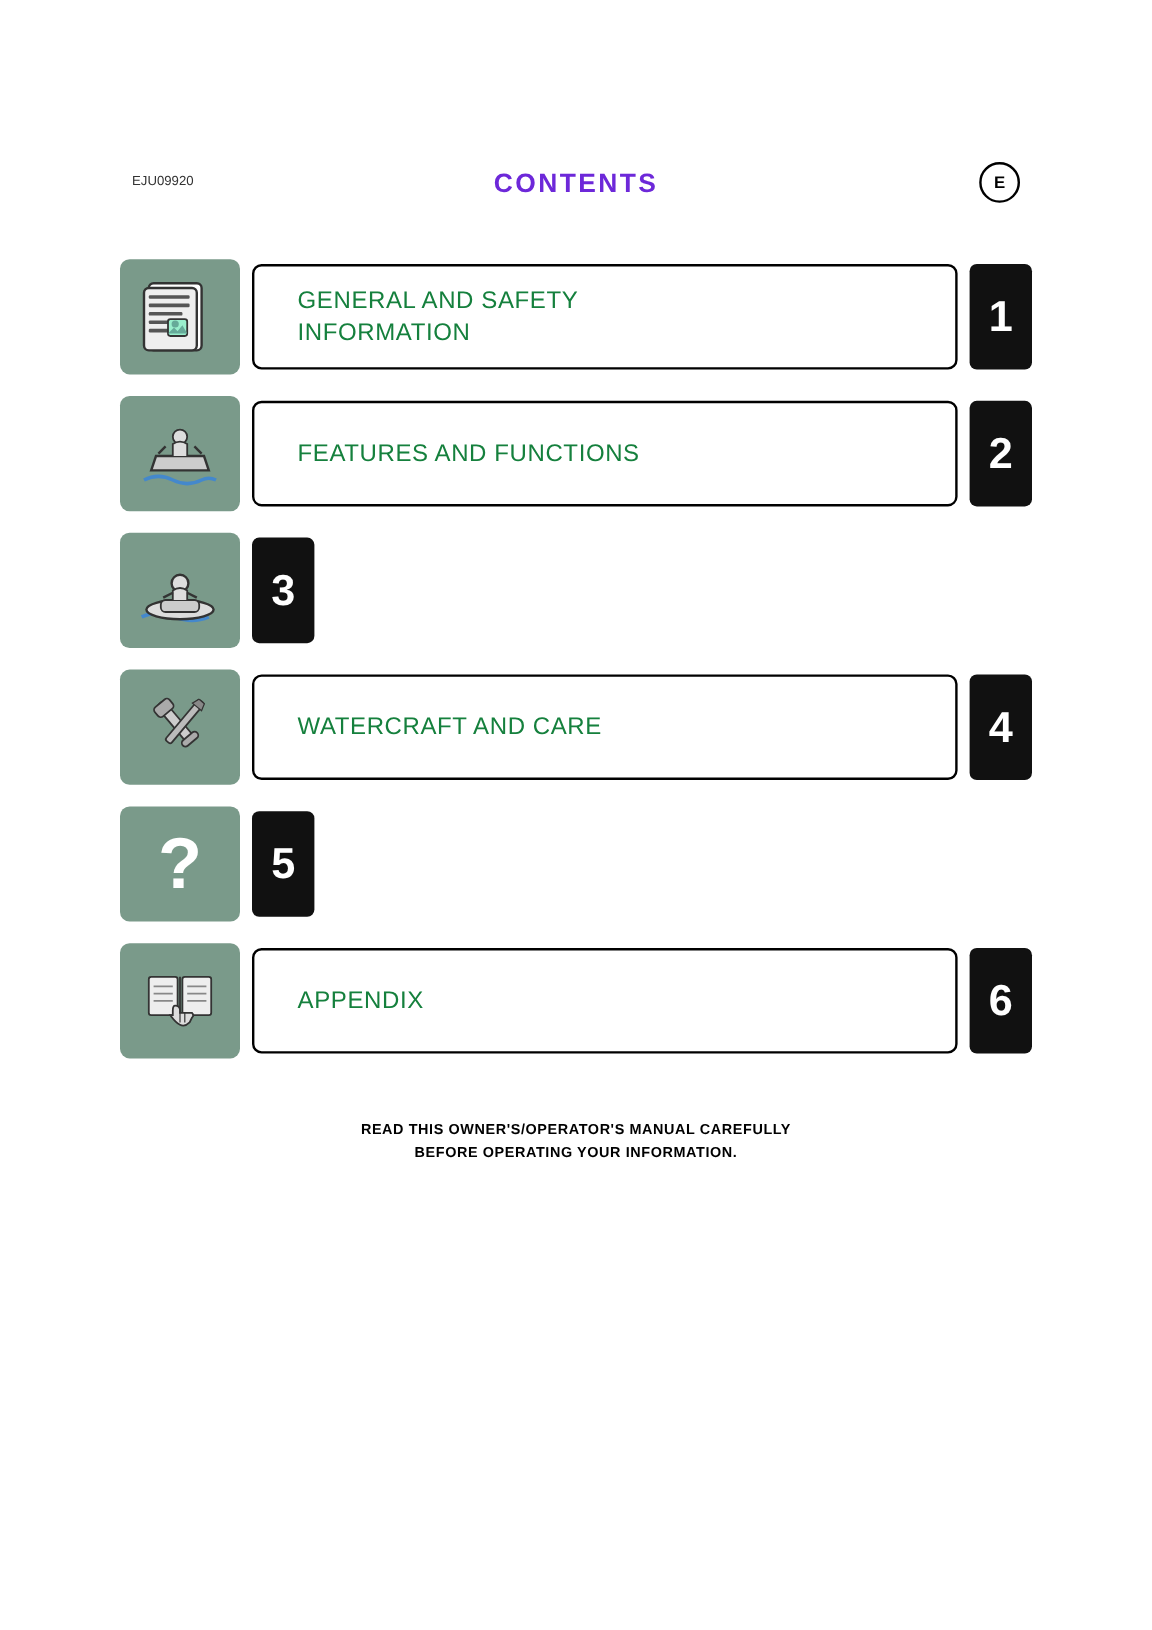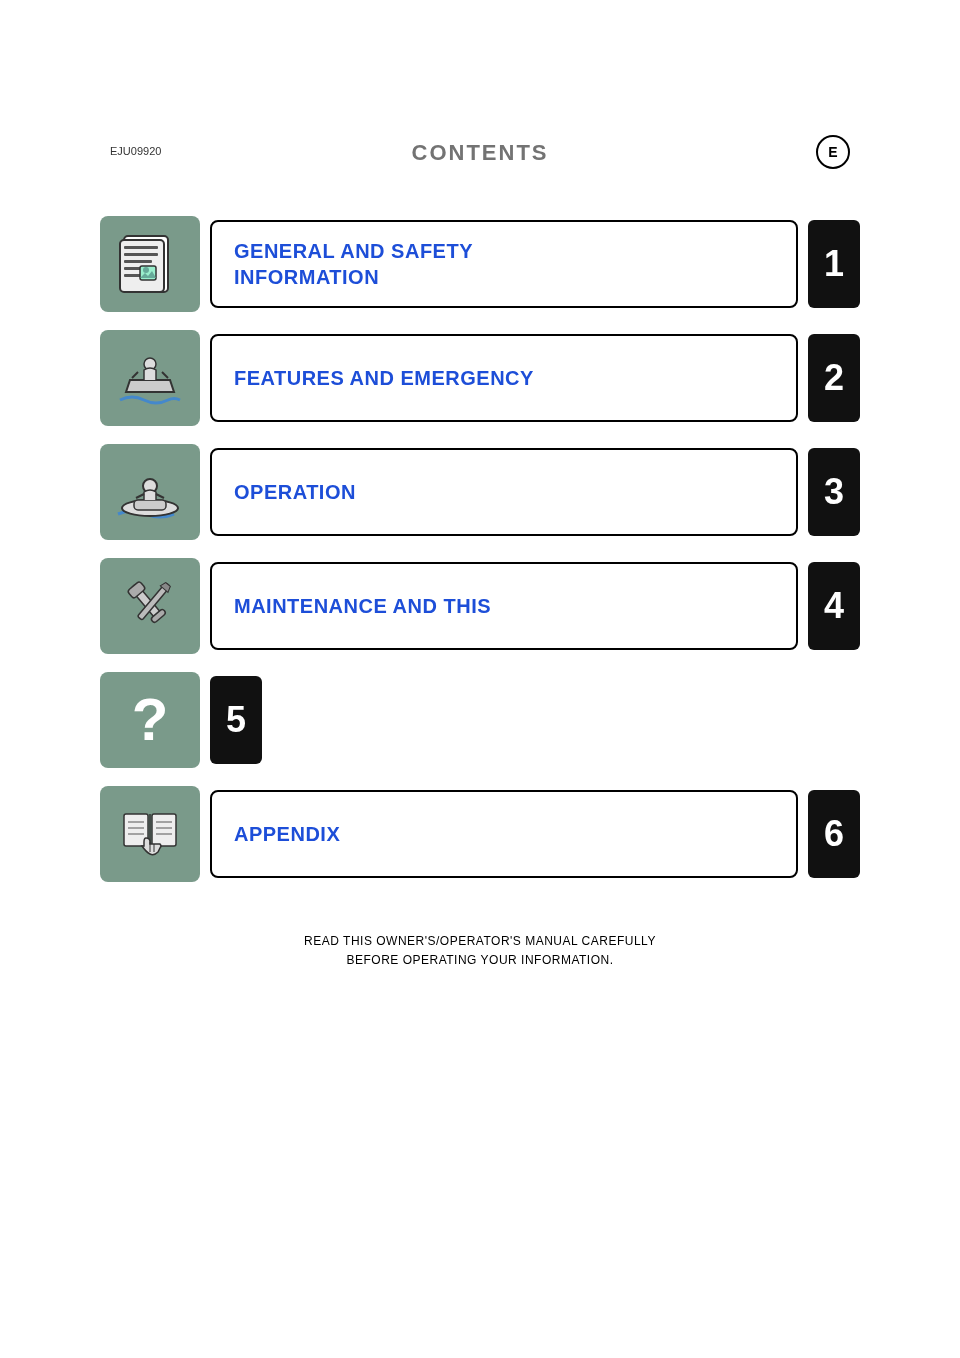--- a/index.html
+++ b/index.html
@@ -39,21 +39,21 @@
       top: 145px;
       font-size: 11px;
       color: #333;
     }
 
     .page-title {
       font-size: 22px;
       font-weight: bold;
       letter-spacing: 2px;
       text-align: right;
-      color: #737373;
+      color: #6d28d9;
     }
 
     .lang-badge {
       position: absolute;
       right: 110px;
       top: 135px;
       width: 34px;
       height: 34px;
       border-radius: 50%;
       border: 2px solid #000;
@@ -105,24 +105,25 @@
       border-radius: 8px;
       margin-left: 10px;
       display: flex;
       align-items: center;
       padding-left: 22px;
       background: #fff;
     }
 
     .toc-label-text {
       font-size: 20px;
-      font-weight: bold;
-      color: #1d4ed8;
+      font-weight: normal;
+      color: #15803d;
       letter-spacing: 0.5px;
       line-height: 1.3;
+      margin-left: 14px;
     }
 
     .toc-number-box {
       width: 52px;
       height: 88px;
       background: #111;
       border-radius: 6px;
       display: flex;
       align-items: center;
       justify-content: center;
@@ -134,21 +135,21 @@
       font-size: 36px;
       font-weight: bold;
       color: #fff;
     }
 
     .footer-text {
       text-align: center;
       margin-top: 20px;
       margin-bottom: 52px;
       font-size: 12px;
-      font-weight: normal;
+      font-weight: bold;
       color: #000;
       letter-spacing: 0.5px;
       line-height: 1.6;
     }
 
     .watermark-area {
       text-align: center;
       margin-top: 10px;
       font-size: 11px;
       color: #aaa;
@@ -204,21 +205,21 @@
           <path d="M12 50 L16 38 L56 38 L60 50 Z" fill="#ccc" stroke="#333" stroke-width="2"></path>
 
           <circle cx="36" cy="22" r="6" fill="#ddd" stroke="#333" stroke-width="1.5"></circle>
           <path d="M30 38 L30 28 Q36 24 42 28 L42 38" fill="#ddd" stroke="#333" stroke-width="1.5"></path>
 
           <line x1="24" y1="30" x2="18" y2="36" stroke="#333" stroke-width="2"></line>
           <line x1="48" y1="30" x2="54" y2="36" stroke="#333" stroke-width="2"></line>
         </svg>
       </div>
       <div class="toc-label-box">
-        <span class="toc-label-text">FEATURES AND EMERGENCY</span>
+        <span class="toc-label-text">FEATURES AND FUNCTIONS</span>
       </div>
       <div class="toc-number-box">
         <span class="toc-number-text">2</span>
       </div>
     </div>
 
     <div class="toc-row">
       <div class="toc-icon-box">
 
         <svg viewBox="0 0 72 72" xmlns="http://www.w3.org/2000/svg">
@@ -227,23 +228,20 @@
 
           <ellipse cx="36" cy="52" rx="28" ry="8" fill="#ddd" stroke="#333" stroke-width="2"></ellipse>
           <rect x="20" y="44" width="32" height="10" rx="4" fill="#ccc" stroke="#333" stroke-width="1.5"></rect>
 
           <circle cx="36" cy="30" r="7" fill="#ddd" stroke="#333" stroke-width="2"></circle>
           <path d="M30 44 L30 36 Q36 32 42 36 L42 44" fill="#ddd" stroke="#333" stroke-width="1.5"></path>
 
           <line x1="30" y1="38" x2="22" y2="42" stroke="#333" stroke-width="2"></line>
           <line x1="42" y1="38" x2="50" y2="42" stroke="#333" stroke-width="2"></line>
         </svg>
-      </div>
-      <div class="toc-label-box">
-        <span class="toc-label-text">OPERATION</span>
       </div>
       <div class="toc-number-box">
         <span class="toc-number-text">3</span>
       </div>
     </div>
 
     <div class="toc-row">
       <div class="toc-icon-box">
 
         <svg viewBox="0 0 72 72" xmlns="http://www.w3.org/2000/svg">
@@ -254,21 +252,21 @@
             <rect x="28" y="46" width="16" height="6" rx="3" fill="#aaa" stroke="#333" stroke-width="1.5"></rect>
           </g>
 
           <g transform="rotate(40, 36, 36)">
             <rect x="33" y="8" width="6" height="44" rx="2" fill="#bbb" stroke="#333" stroke-width="1.5"></rect>
             <polygon points="33,8 39,8 41,14 31,14" fill="#888" stroke="#333" stroke-width="1"></polygon>
           </g>
         </svg>
       </div>
       <div class="toc-label-box">
-        <span class="toc-label-text">MAINTENANCE AND THIS</span>
+        <span class="toc-label-text">WATERCRAFT AND CARE</span>
       </div>
       <div class="toc-number-box">
         <span class="toc-number-text">4</span>
       </div>
     </div>
 
     <div class="toc-row">
       <div class="toc-icon-box">
 
         <svg viewBox="0 0 72 72" xmlns="http://www.w3.org/2000/svg">

